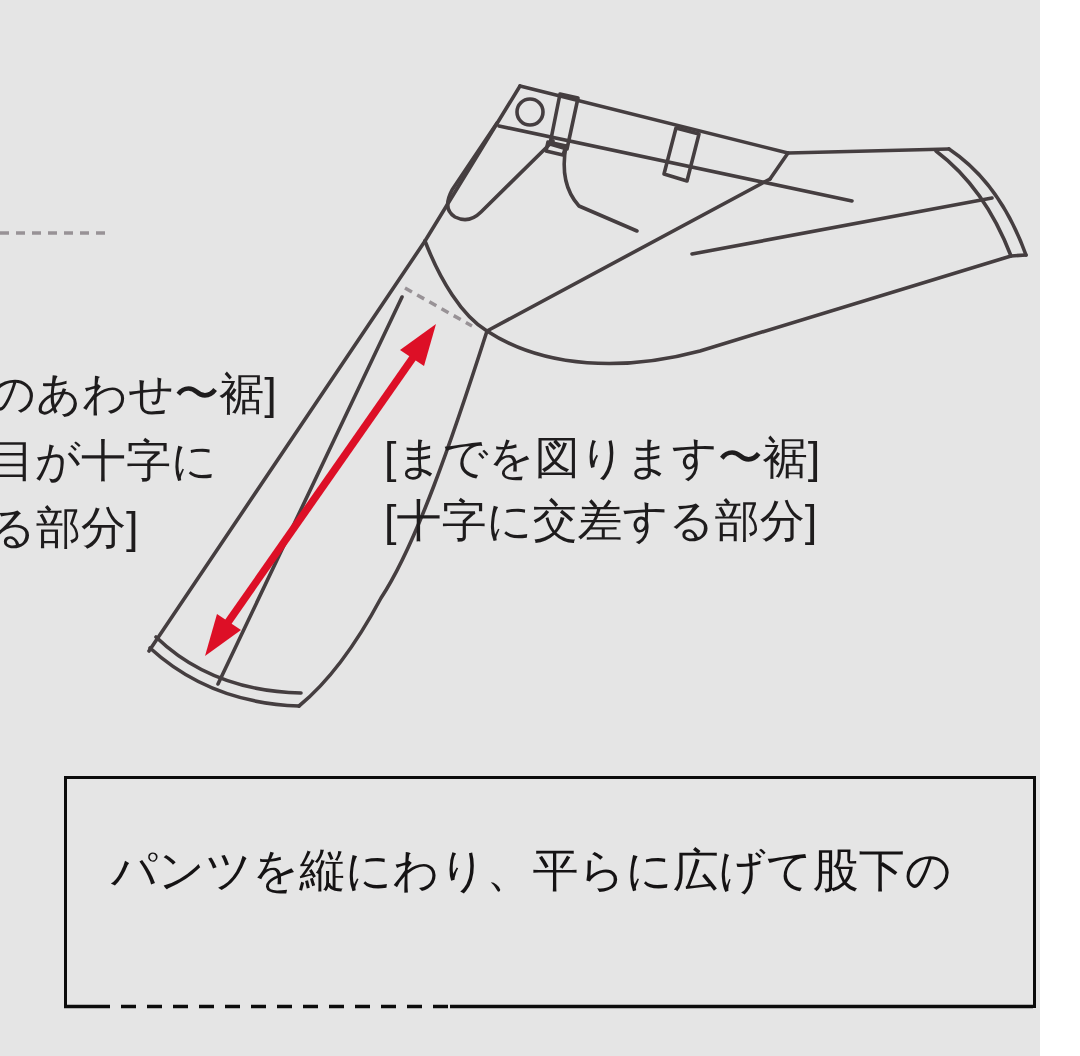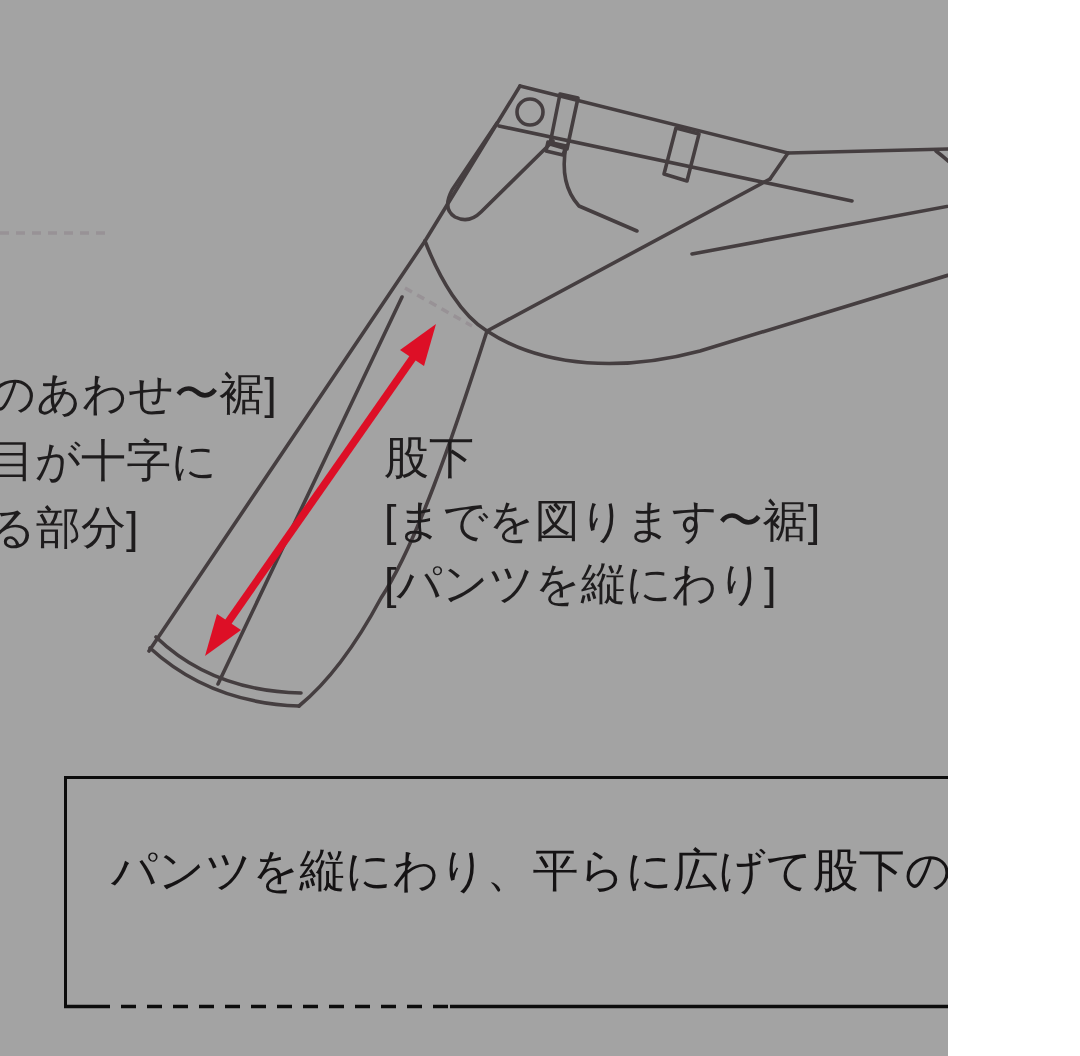--- a/index.html
+++ b/index.html
@@ -1,20 +1,20 @@
 <!DOCTYPE html>
 <html><head>
 <meta charset="utf-8">
 <style>
   html, body { margin: 0; padding: 0; background: #ffffff; }
   #canvas {
     position: relative;
-    width: 948px;
+    width: 1040px;
     height: 1056px;
-    background: #a3a3a3;
+    background: #e5e5e5;
     overflow: hidden;
     font-family: "Liberation Sans", "DejaVu Sans", sans-serif;
     color: #1e1c1d;
   }
   #pants-svg {
     position: absolute;
     left: 0; top: 0;
     width: 1080px; height: 1056px;
   }
   .label {
@@ -110,23 +110,22 @@
     <line x1="450" y1="1006.5" x2="1033" y2="1006.5" stroke-width="3.5" stroke="#0c0c0c"></line>
   </svg>
 
   <div id="left-label" class="label">
     <div class="label-line">のあわせ〜裾]</div>
     <div class="label-line">目が十字に</div>
     <div class="label-line">る部分]</div>
   </div>
 
   <div id="inseam-label" class="label">
-    <div class="label-line">股下</div>
     <div class="label-line">[までを図ります〜裾]</div>
-    <div class="label-line">[パンツを縦にわり]</div>
+    <div class="label-line">[十字に交差する部分]</div>
   </div>
 
   <div id="note-box">
     <div id="note-text">
       <div class="label-line">パンツを縦にわり、平らに広げて股下の</div>
     </div>
   </div>
 
 </div>
 

